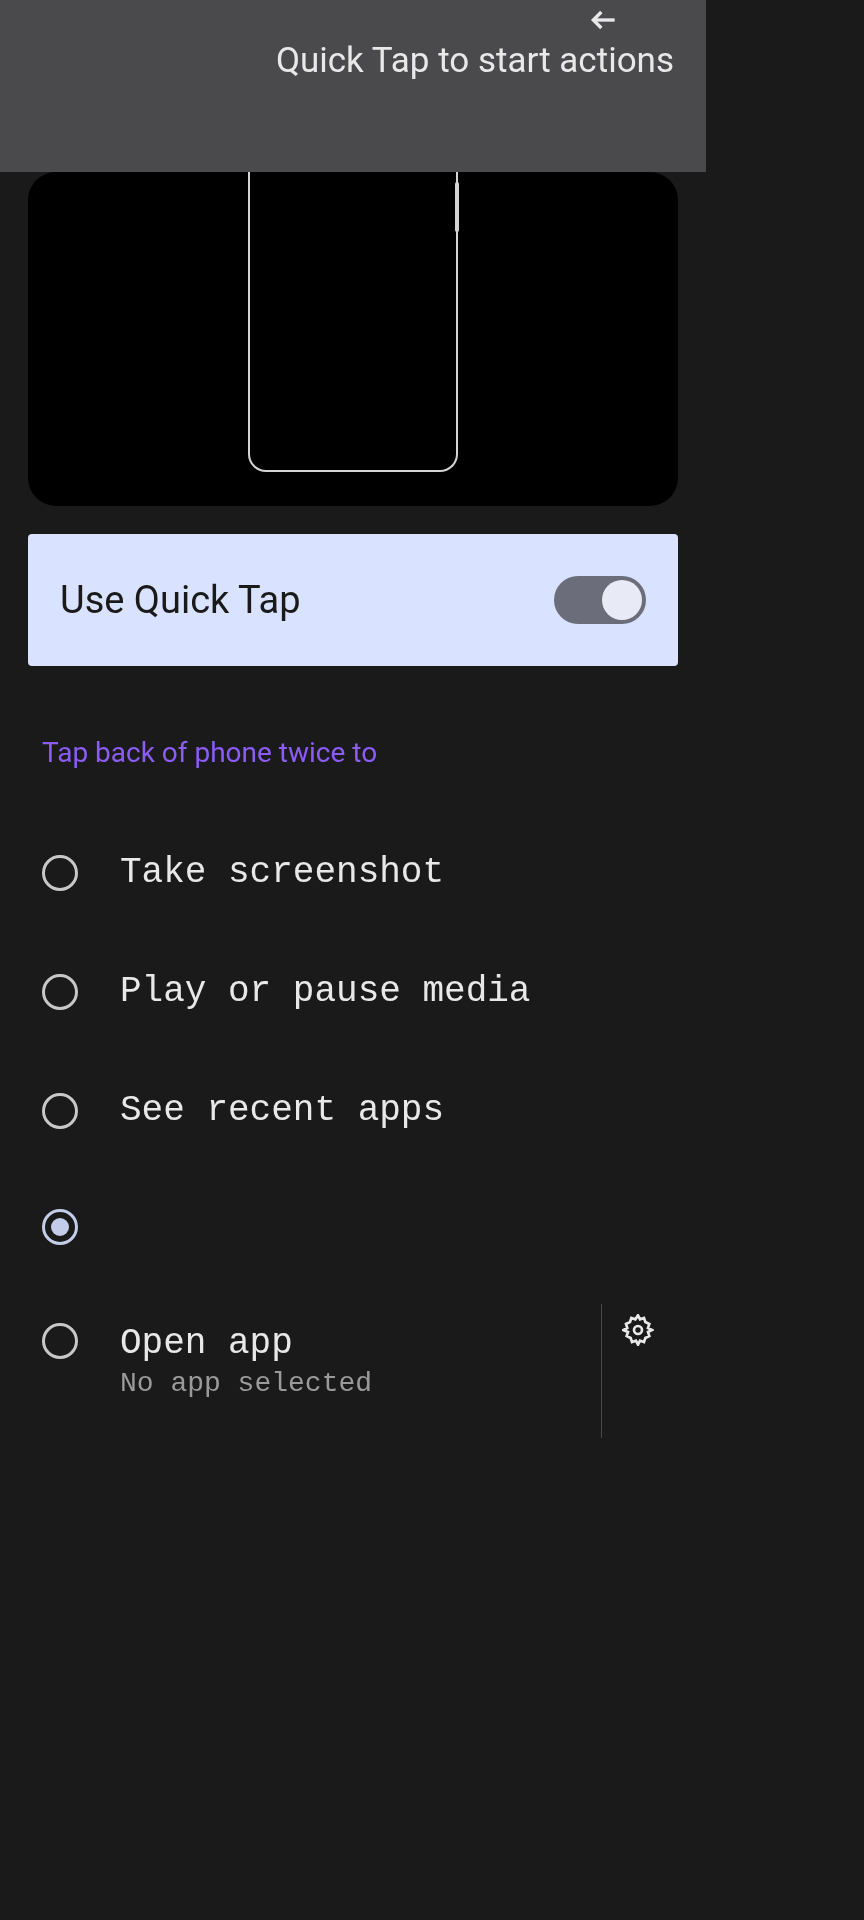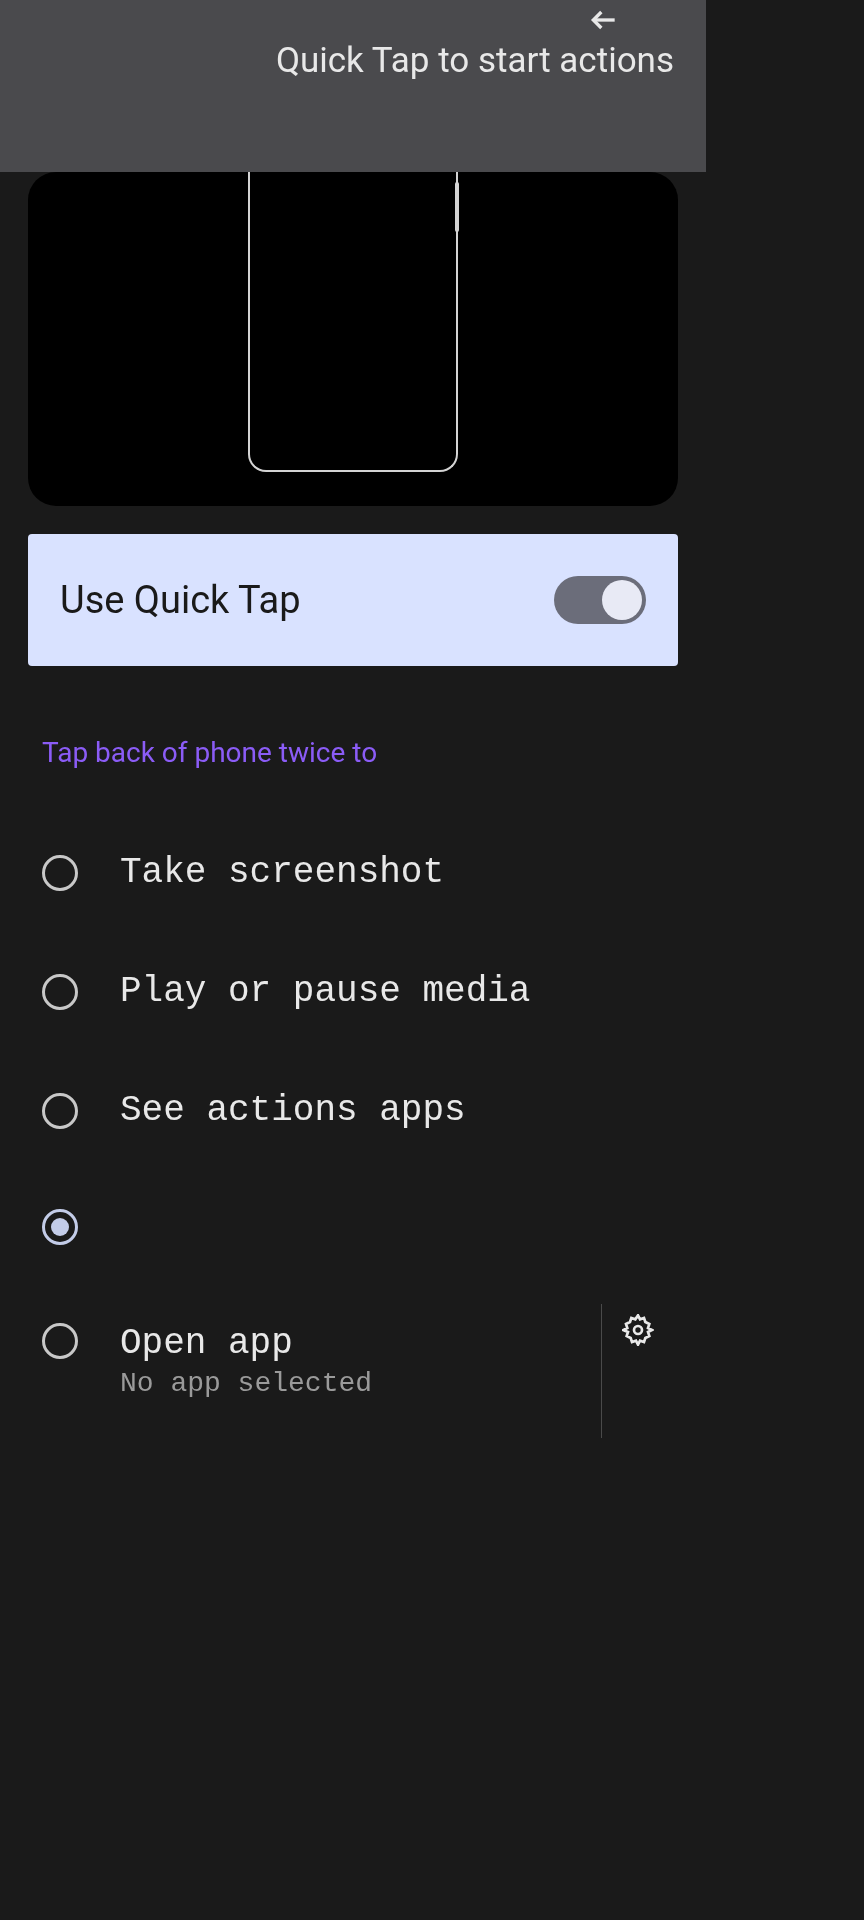--- a/index.html
+++ b/index.html
@@ -204,21 +204,21 @@
     <div class="radio-item">
       <div class="radio-button"></div>
       <div class="radio-label">Take screenshot</div>
     </div>
     <div class="radio-item">
       <div class="radio-button"></div>
       <div class="radio-label">Play or pause media</div>
     </div>
     <div class="radio-item">
       <div class="radio-button"></div>
-      <div class="radio-label">See actions apps</div>
+      <div class="radio-label">See recent apps</div>
     </div>
     <div class="radio-item">
       <div class="radio-button selected"></div>
     </div>
     <div class="radio-item radio-item-with-gear">
       <div class="radio-button"></div>
       <div class="radio-text">
         <div class="radio-label">Open app</div>
         <div class="radio-sublabel">No app selected</div>
       </div>

